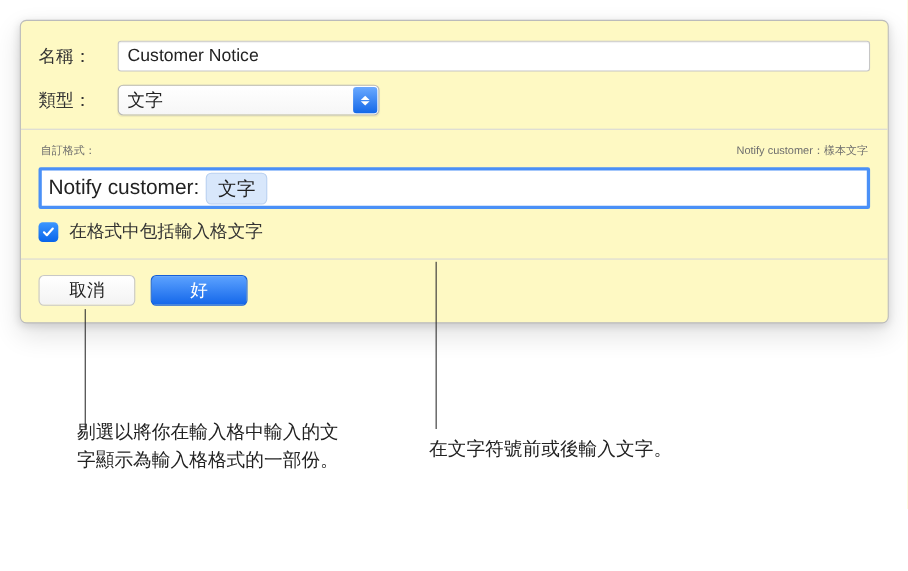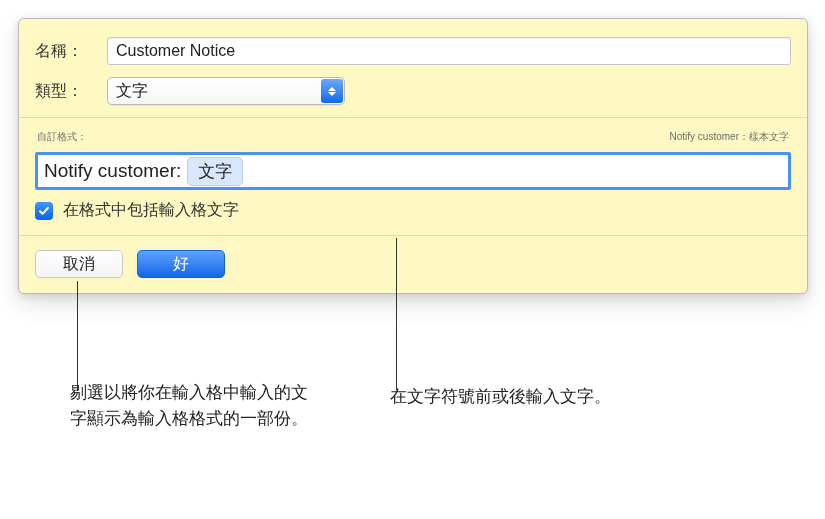--- a/index.html
+++ b/index.html
@@ -229,13 +229,13 @@
     <div class="btn btn-ok">
       <span>好</span>
     </div>
   </div>
 </div>
 
 <div class="callout-line-v" style="left:77px; top:281px; height:110px;"></div>
 <div class="callout-line-v" style="left:396px; top:238px; height:152px;"></div>
 
 <div class="callout-text" style="left:70px; top:380px; width:240px;">剔選以將你在輸入格中輸入的文字顯示為輸入格格式的一部份。</div>
-<div class="callout-text" style="left:390px; top:384px; width:330px;">在文字符號前或後輸入文字。</div>
+<div class="callout-text" style="left:390px; top:396px; width:330px;">在文字符號前或後輸入文字。</div>
 
 </body></html>

